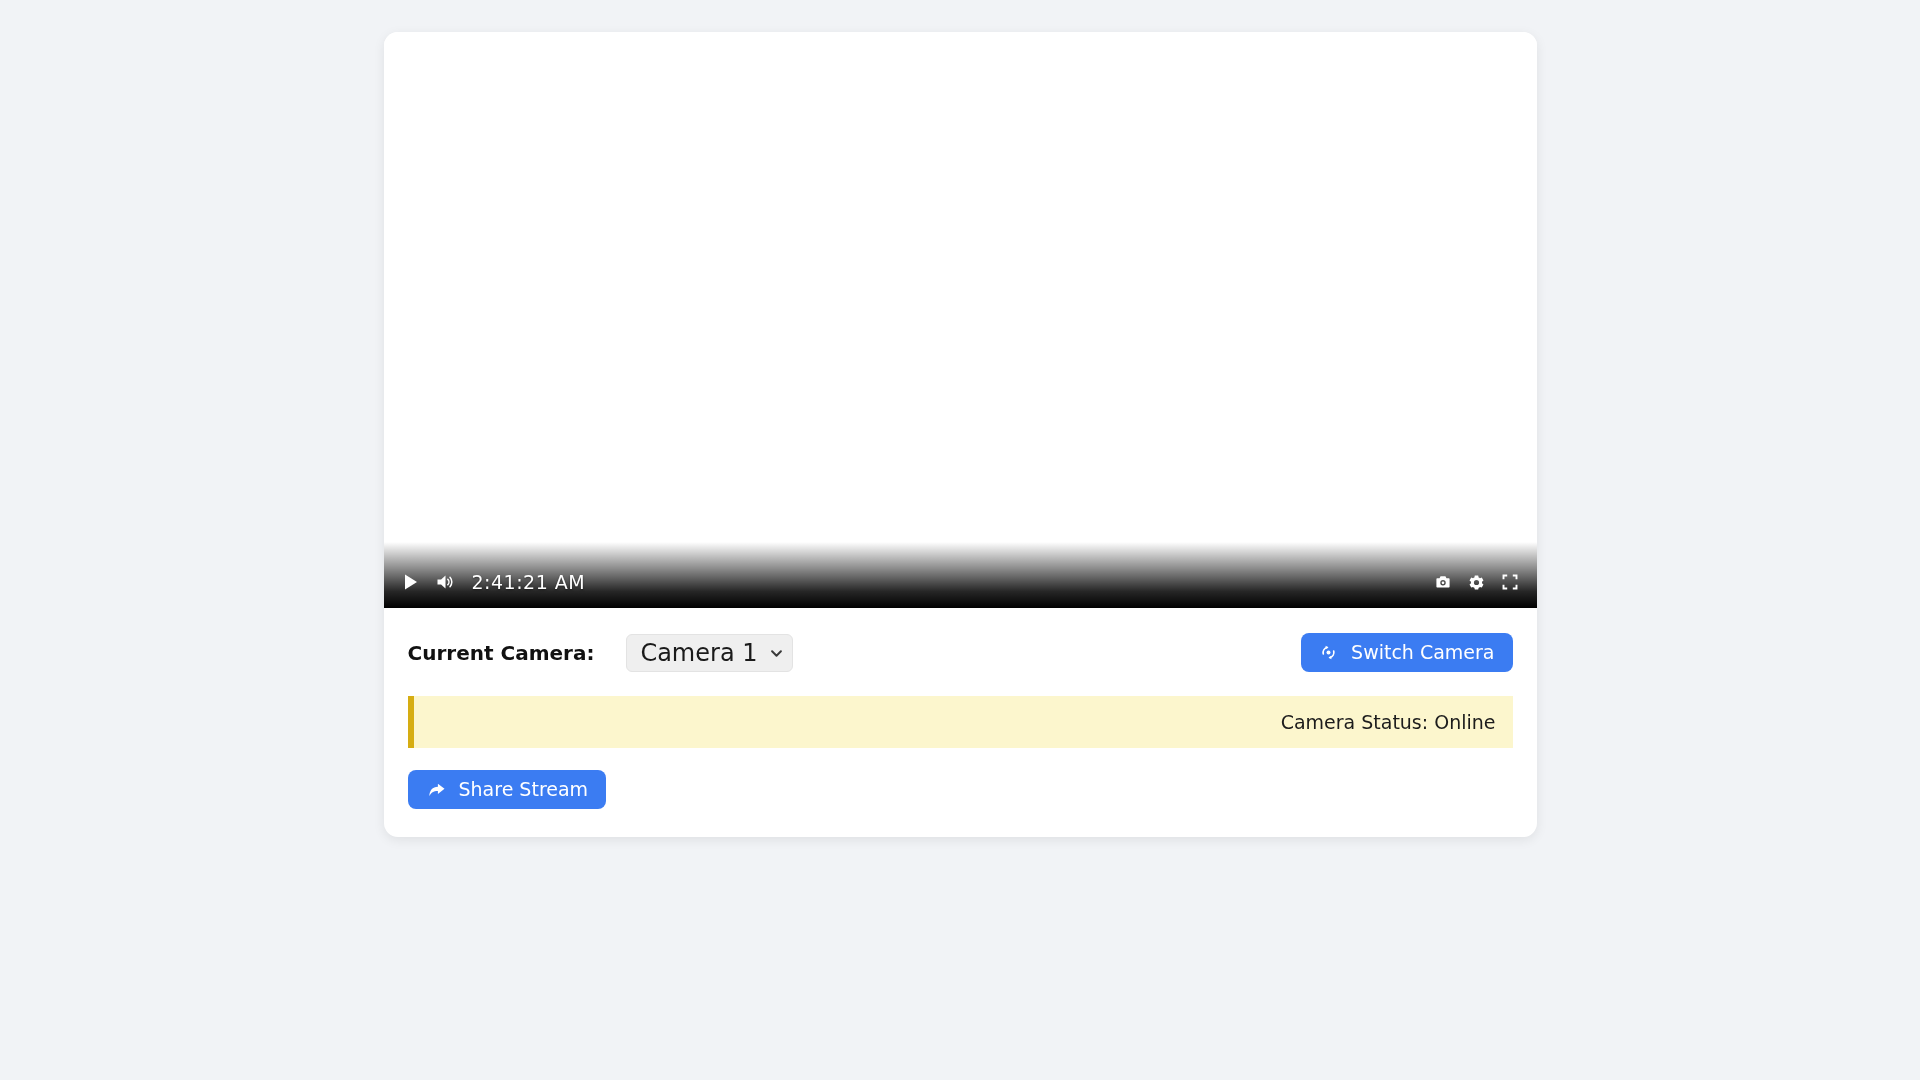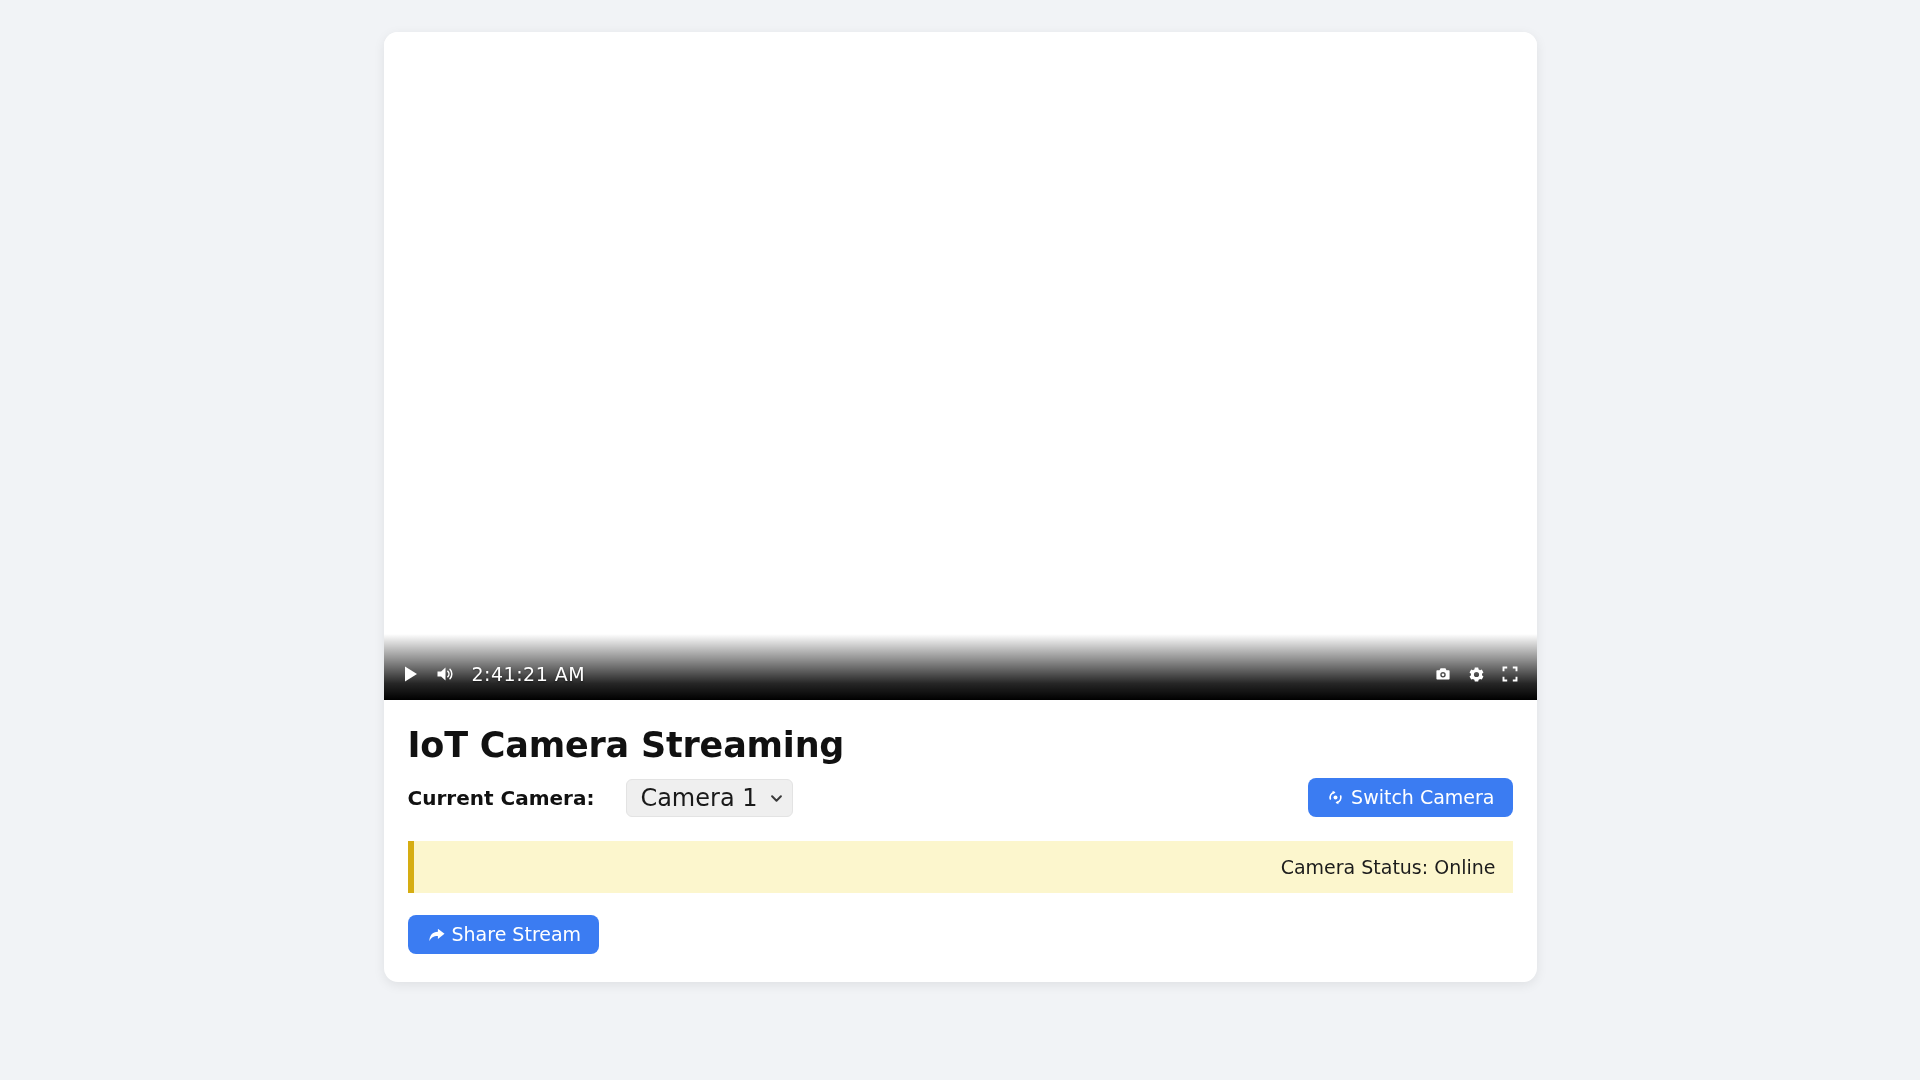--- a/index.html
+++ b/index.html
@@ -21,21 +21,21 @@
     width:1153px;
     margin:32px auto 0 auto;
     background:#ffffff;
     border-radius:14px;
     overflow:hidden;
     box-shadow:0 3px 12px rgba(0,0,0,0.08);
   }
   
   .video-wrap{
     position:relative;
-    height:668px;
+    height:576px;
     background:#ffffff;
   }
   .control-bar{
     position:absolute;
     left:0;right:0;bottom:0;
     height:66px;
     padding:14px 18px 0 18px;
     display:flex;
     align-items:center;
     gap:17px;
@@ -99,21 +99,21 @@
   .select-wrap .chevron{
     position:absolute;
     right:11px;top:50%;
     margin-top:-3px;
     pointer-events:none;
     line-height:0;
   }
   .btn{
     display:inline-flex;
     align-items:center;
-    gap:6px;
+    gap:13px;
     background:var(--accent-blue);
     color:#ffffff;
     border:none;
     border-radius:8px;
     height:39px;
     padding:0 18px;
     font-size:19px;
     font-family:inherit;
     cursor:pointer;
     line-height:1;
@@ -186,21 +186,20 @@
               <path d="M6.2 2.5 H2.5 V6.2 M11.8 2.5 H15.5 V6.2 M15.5 11.8 V15.5 H11.8 M6.2 15.5 H2.5 V11.8" fill="none" stroke="#fff" stroke-width="1.9"></path>
             </svg>
           </span>
         </button>
       </div>
     </div>
   </div>
 
   <div class="content">
 
-    <h1 class="page-title">IoT Camera Streaming</h1>
 
     <div class="camera-row">
       <span class="camera-label">Current Camera:</span>
       <span class="select-wrap">
         <select class="camera-select">
           <option>Camera 1</option>
         </select>
         <span class="chevron">
           <svg width="11" height="7" viewBox="0 0 10 6">
               <path d="M1 1 L5 5 L9 1" fill="none" stroke="#3a3a3a" stroke-width="1.8" stroke-linecap="round" stroke-linejoin="round"></path>

